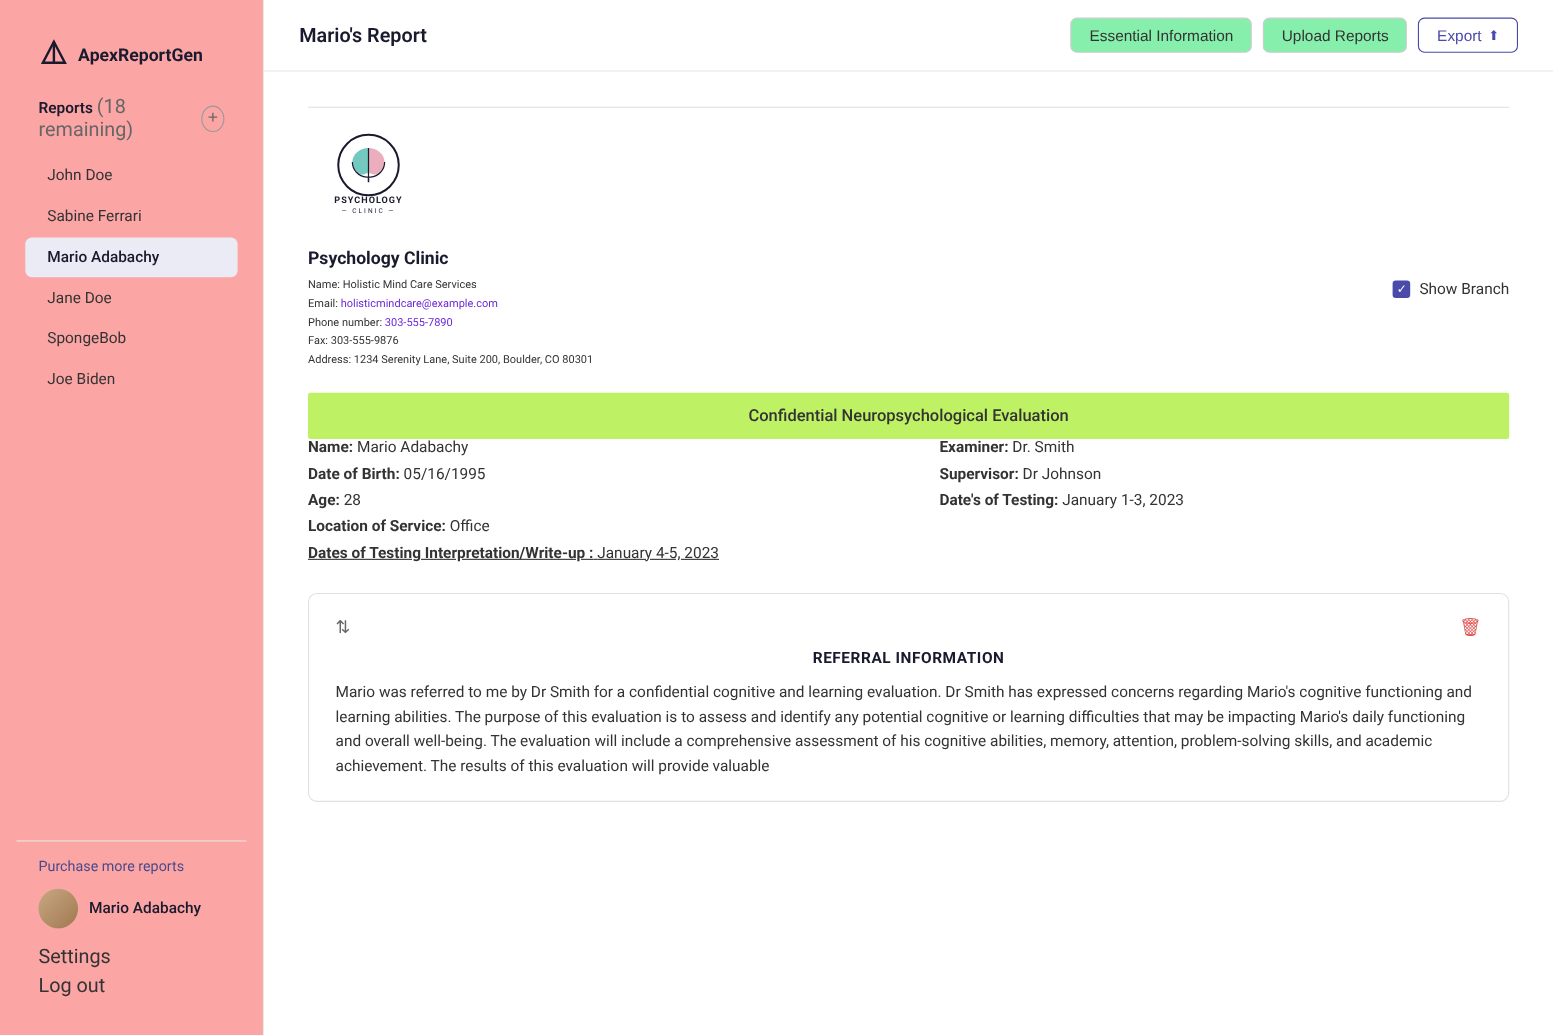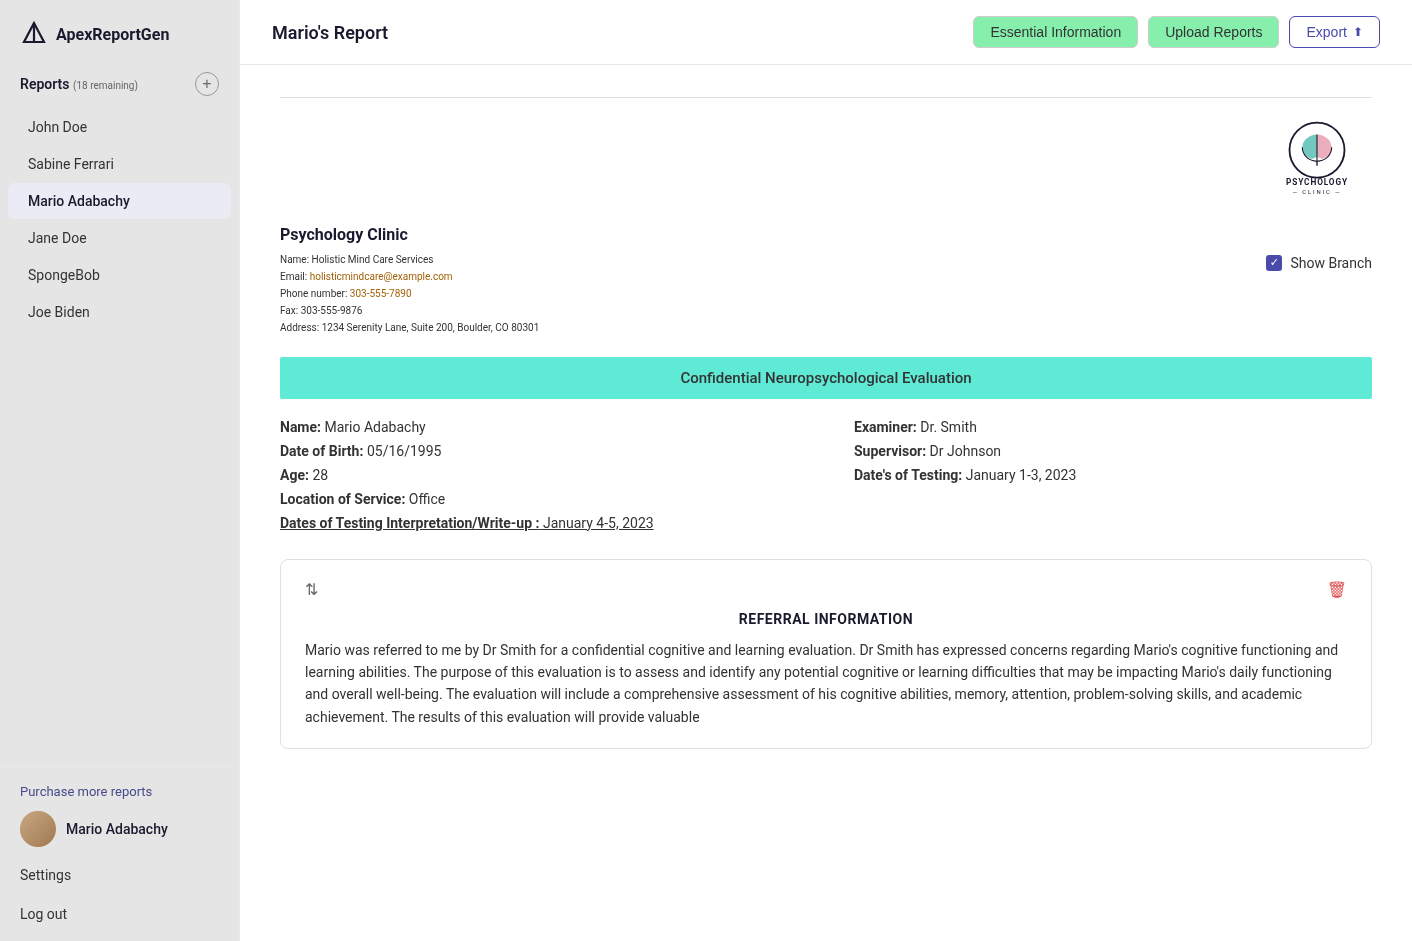--- a/index.html
+++ b/index.html
@@ -6,22 +6,22 @@
     body { font-family: -apple-system, BlinkMacSystemFont, 'Segoe UI', Roboto, sans-serif; font-size: 14px; color: #1a1a2e; background: #fff; display: flex; height: 100vh; overflow: hidden; }
 
     
     .sidebar {
       width: 240px;
       min-width: 240px;
       border-right: 1px solid #e8e8e8;
       display: flex;
       flex-direction: column;
       height: 100vh;
-      background: #e5e5e5;
-      padding: 0;
+      background: #fca5a5;
+      padding: 15px;
     }
     .sidebar-logo {
       display: flex;
       align-items: center;
       gap: 8px;
       padding: 20px 20px 16px;
       font-weight: 700;
       font-size: 16px;
       color: #1a1a2e;
     }
@@ -103,24 +103,23 @@
       border-radius: 50%;
     }
     .user-name {
       font-size: 14px;
       font-weight: 500;
       color: #1a1a2e;
     }
     .sidebar-link {
       display: block;
       color: #333;
-      font-size: 14px;
+      font-size: 18px;
       cursor: pointer;
       padding: 3px 0;
-      margin-top: 17px;
     }
 
     
     .main {
       flex: 1;
       display: flex;
       flex-direction: column;
       overflow: hidden;
     }
     .topbar {
@@ -169,21 +168,21 @@
 
     .content-area {
       flex: 1;
       overflow-y: auto;
       padding: 32px 40px;
     }
 
     
     .clinic-logo-area {
       display: flex;
-      justify-content: flex-end;
+      justify-content: flex-start;
       margin-bottom: 24px;
     }
     .clinic-logo-svg {
       width: 110px;
       height: auto;
     }
 
     .section-divider {
       border: none;
       border-top: 1px solid #e0e0e0;
@@ -200,21 +199,21 @@
       margin-bottom: 10px;
       color: #1a1a2e;
     }
     .clinic-field {
       font-size: 10px;
       color: #333;
       margin-bottom: 6px;
     }
     .clinic-field span.label { color: #333; }
     .clinic-field a {
-      color: #a16207;
+      color: #6d28d9;
       text-decoration: none;
     }
 
     .show-branch-area {
       position: absolute;
       top: 30px;
       right: 0;
       display: flex;
       align-items: flex-end;
       gap: 8px;
@@ -233,27 +232,26 @@
       flex-shrink: 0;
     }
     .checkbox-checked::after {
       content: '✓';
       color: #fff;
       font-size: 11px;
     }
 
     
     .eval-header {
-      background: #5eead4;
+      background: #bef264;
       text-align: center;
       padding: 12px 24px;
       font-size: 15px;
       font-weight: 500;
       color: #333;
-      margin-bottom: 20px;
       border-radius: 2px;
     }
 
     
     .patient-grid {
       display: grid;
       grid-template-columns: 1fr 1fr;
       gap: 8px 56px;
       margin-bottom: 28px;
     }
@@ -308,21 +306,21 @@
     <svg class="logo-icon" viewBox="0 0 28 28" fill="none" xmlns="http://www.w3.org/2000/svg">
       <polygon points="14,3 4,22 24,22" fill="none" stroke="#1a1a2e" stroke-width="2.2"></polygon>
       <line x1="14" y1="3" x2="14" y2="22" stroke="#1a1a2e" stroke-width="2.2"></line>
     </svg>
     <span>ApexReportGen</span>
   </div>
 
   <div class="sidebar-section">
     <span>
       <span style="font-weight:600;">Reports</span>
-      <span style="color:#666;font-size:10px;font-weight:400;">(18 remaining)</span>
+      <span style="color:#666;font-size:18px;font-weight:400;">(18 remaining)</span>
     </span>
     <button class="add-btn">+</button>
   </div>
 
   <div class="sidebar-reports">
     <div class="sidebar-item">John Doe</div>
     <div class="sidebar-item">Sabine Ferrari</div>
     <div class="sidebar-item active">Mario Adabachy</div>
     <div class="sidebar-item">Jane Doe</div>
     <div class="sidebar-item">SpongeBob</div>

